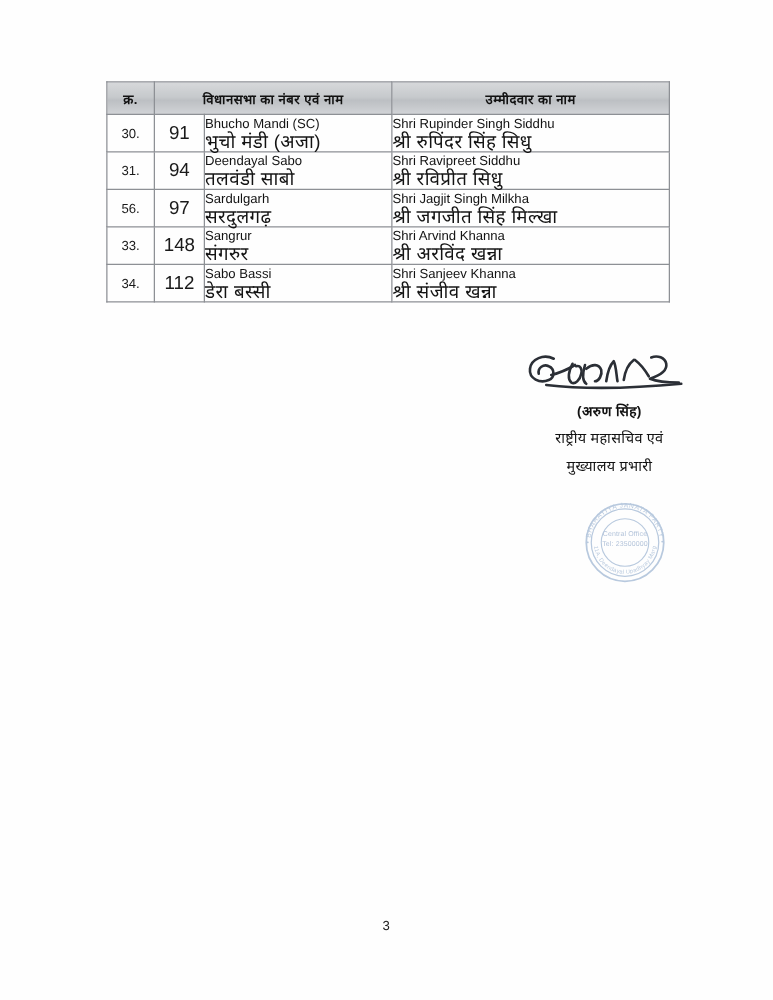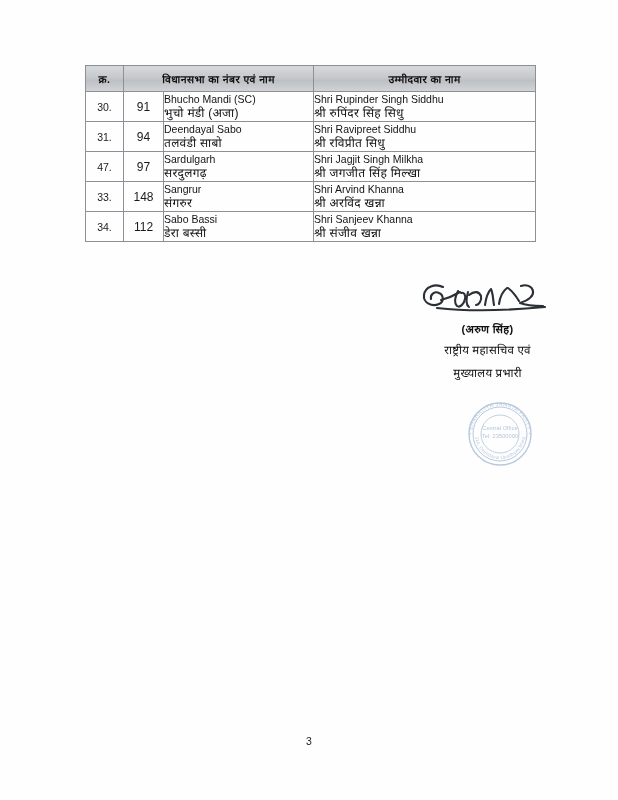--- a/index.html
+++ b/index.html
@@ -54,36 +54,36 @@
   .col-name { width: 150px; }
   .col-cand { width: 222px; }
 
   td.c-sr {
     text-align: center;
     font-size: 10.5px;
     width: 38px;
   }
   td.c-num {
     text-align: center;
-    font-size: 12px;
+    font-size: 15px;
     width: 40px;
   }
   td.c-name, td.c-cand {
     padding: 2px 0 3px 7px;
     text-align: left;
     margin-left: 28px;
   }
   .line-en {
     font-size: 10.5px;
     line-height: 14px;
     color: #131313;
     white-space: nowrap;
   }
   .line-hi {
-    font-size: 12px;
+    font-size: 15px;
     line-height: 15px;
     color: #131313;
     white-space: nowrap;
     letter-spacing: 0.3px;
   }
   tbody tr { height: 20px; }
 
   
   .sign-block {
     position: absolute;
@@ -188,21 +188,21 @@
             <div class="line-en">Deendayal Sabo</div>
             <div class="line-hi">तलवंडी साबो</div>
           </td>
           <td class="c-cand">
             <div class="line-en">Shri Ravipreet Siddhu</div>
             <div class="line-hi">श्री रविप्रीत सिधु</div>
           </td>
         </tr>
 
         <tr>
-          <td class="c-sr">47.</td>
+          <td class="c-sr">56.</td>
           <td class="c-num">97</td>
           <td class="c-name">
             <div class="line-en">Sardulgarh</div>
             <div class="line-hi">सरदुलगढ़</div>
           </td>
           <td class="c-cand">
             <div class="line-en">Shri Jagjit Singh Milkha</div>
             <div class="line-hi">श्री जगजीत सिंह मिल्खा</div>
           </td>
         </tr>

